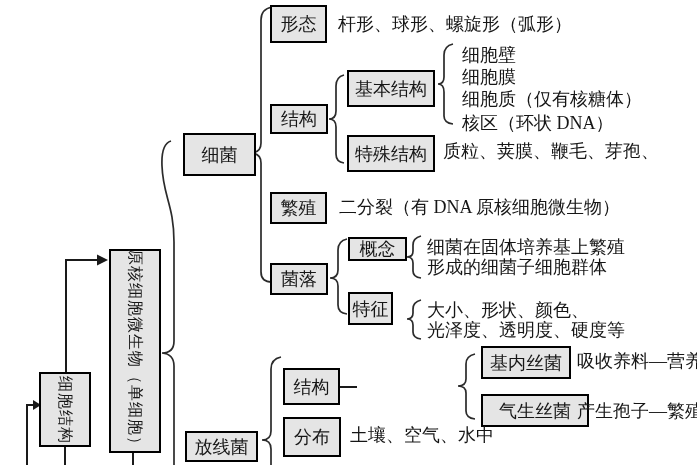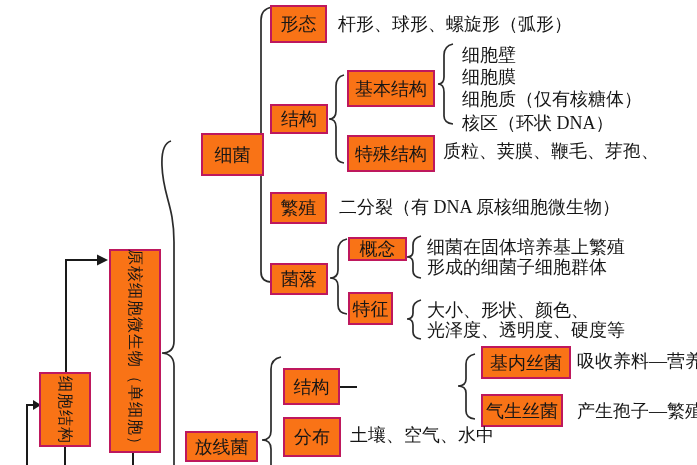--- a/index.html
+++ b/index.html
@@ -2,21 +2,21 @@
 <html><head>
 <meta charset="utf-8">
 <style>
   html,body{margin:0;padding:0;background:#ffffff;}
   #diagram{
     position:relative;width:697px;height:465px;background:#ffffff;overflow:hidden;
     font-family:"Liberation Serif","DejaVu Serif",serif;color:#161616;
   }
   #overlay{position:absolute;left:0;top:0;width:697px;height:465px;}
   .box{
-    position:absolute;box-sizing:border-box;border:2px solid #be185d;background:#f97316;
+    position:absolute;box-sizing:border-box;border:2px solid #000000;background:#e5e5e5;
     display:flex;align-items:center;justify-content:center;
     font-size:18px;line-height:1;white-space:nowrap;
   }
   .vbox span{
     writing-mode:vertical-rl;text-orientation:sideways;
     font-size:16px;letter-spacing:1px;line-height:1;
   }
   .txt{
     position:absolute;font-size:18px;line-height:20px;white-space:nowrap;
   }
@@ -47,21 +47,21 @@
     <path d="M 340,387 L 357,387" fill="none" stroke="#1a1a1a" stroke-width="2"></path>
   </svg>
 
   <div class="box vbox" style="left:39px;top:372px;width:52px;height:75px">
     <span>细胞结构</span>
   </div>
   <div class="box vbox" style="left:109px;top:249px;width:52px;height:204px">
     <span>原核细胞微生物（单细胞）</span>
   </div>
 
-  <div class="box" style="left:201px;top:133px;width:63px;height:43px">细菌</div>
+  <div class="box" style="left:183px;top:133px;width:73px;height:43px">细菌</div>
 
   <div class="box" style="left:270px;top:5px;width:57px;height:38px">形态</div>
   <div class="txt" style="left:338px;top:14px">杆形、球形、螺旋形（弧形）</div>
 
   <div class="box" style="left:270px;top:104px;width:58px;height:30px">结构</div>
 
   <div class="box" style="left:347px;top:70px;width:88px;height:37px">基本结构</div>
   <div class="txt" style="left:462px;top:45px">细胞壁</div>
   <div class="txt" style="left:462px;top:67px">细胞膜</div>
   <div class="txt" style="left:462px;top:89px">细胞质（仅有核糖体）</div>
@@ -84,19 +84,19 @@
   <div class="txt" style="left:427px;top:320px">光泽度、透明度、硬度等</div>
 
   <div class="box" style="left:185px;top:431px;width:73px;height:31px">放线菌</div>
 
   <div class="box" style="left:283px;top:368px;width:57px;height:37px">结构</div>
 
 
   <div class="box" style="left:481px;top:346px;width:90px;height:33px">基内丝菌</div>
   <div class="txt" style="left:577px;top:351px">吸收养料—营养</div>
 
-  <div class="box" style="left:481px;top:394px;width:82px;height:33px">气生丝菌</div>
+  <div class="box" style="left:481px;top:394px;width:108px;height:33px">气生丝菌</div>
   <div class="txt" style="left:577px;top:401px">产生孢子—繁殖</div>
 
   <div class="box" style="left:283px;top:417px;width:58px;height:40px">分布</div>
   <div class="txt" style="left:350px;top:425px">土壤、空气、水中</div>
 
 </div>
 
 </body></html>

